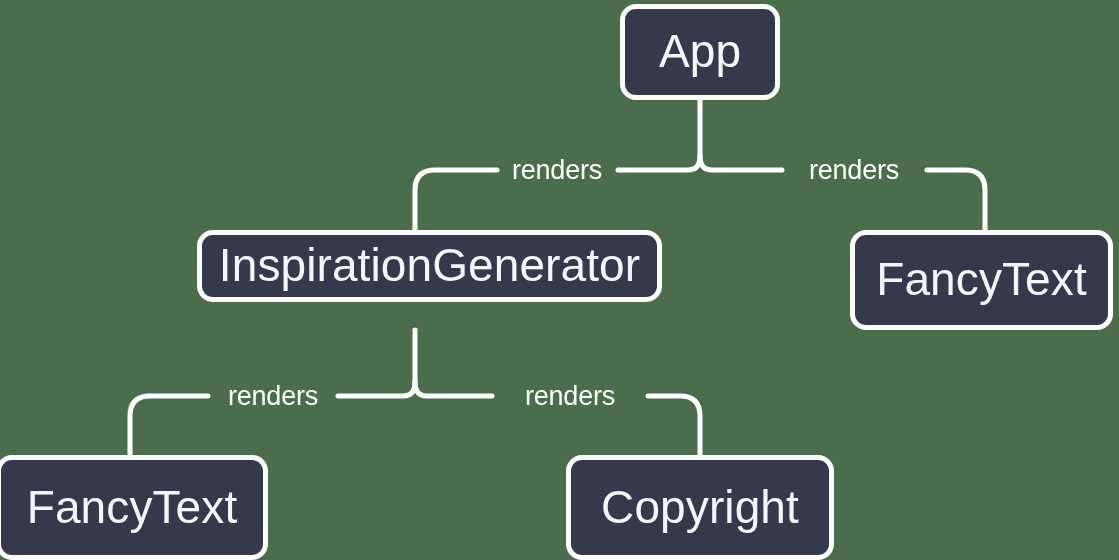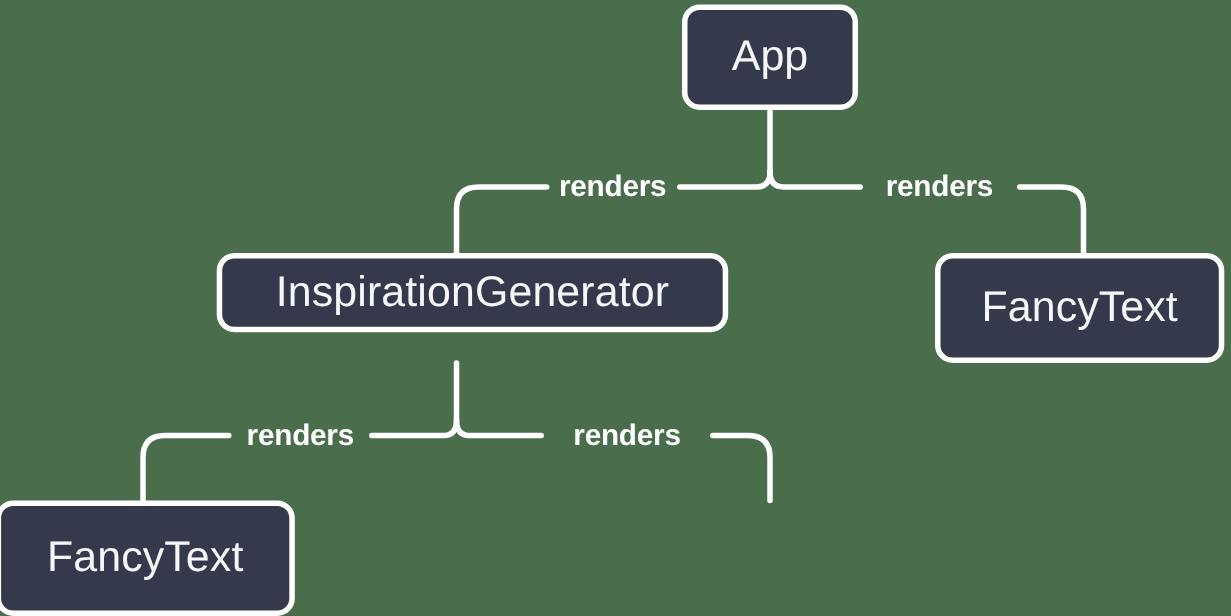--- a/index.html
+++ b/index.html
@@ -38,35 +38,35 @@
   .node {
     position: absolute;
     box-sizing: border-box;
     background: #343a4b;
     border: 5px solid #ffffff;
     border-radius: 16px;
     color: #f4f6f8;
     display: flex;
     align-items: center;
     justify-content: center;
-    font-size: 39px;
+    font-size: 46px;
     font-weight: 400;
     letter-spacing: 0.1px;
     white-space: nowrap;
     text-align: center;
   }
   .node-label {
     line-height: 1;
     padding-bottom: 2px;
   }
   .edge-label {
     position: absolute;
     color: #ffffff;
     font-size: 27px;
-    font-weight: 700;
+    font-weight: 400;
     line-height: 1;
     white-space: nowrap;
     transform: translate(-50%, -50%);
     letter-spacing: -0.2px;
   }
 </style>
 </head>
 <body style="background: rgb(74, 110, 76);">
 
 <div id="diagram-root">
@@ -95,20 +95,23 @@
   </div>
 
   <div class="node" style="left:850px; top:230px; width:263px; height:100px;">
     <span class="node-label">FancyText</span>
   </div>
 
   <div class="node" style="left:-4px; top:455px; width:272px; height:105px; border-bottom-left-radius:16px; border-bottom-right-radius:16px;">
     <span class="node-label">FancyText</span>
   </div>
 
+  <div class="node" style="left:566px; top:455px; width:268px; height:105px;">
+    <span class="node-label">Copyright</span>
+  </div>
 
   <div class="edge-label" style="left:557px; top:170px;">renders</div>
 
   <div class="edge-label" style="left:854px; top:170px;">renders</div>
 
   <div class="edge-label" style="left:273px; top:396px;">renders</div>
 
   <div class="edge-label" style="left:570px; top:396px;">renders</div>
 
 </div>

